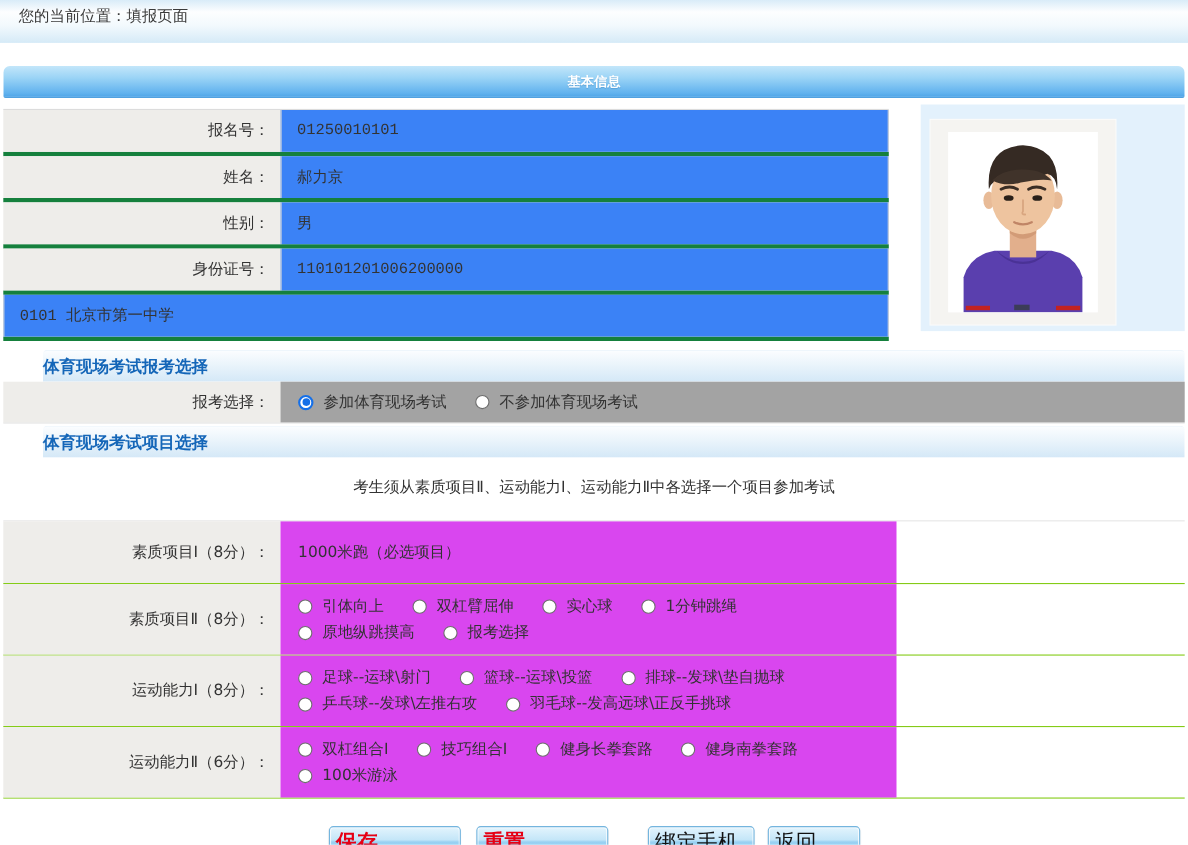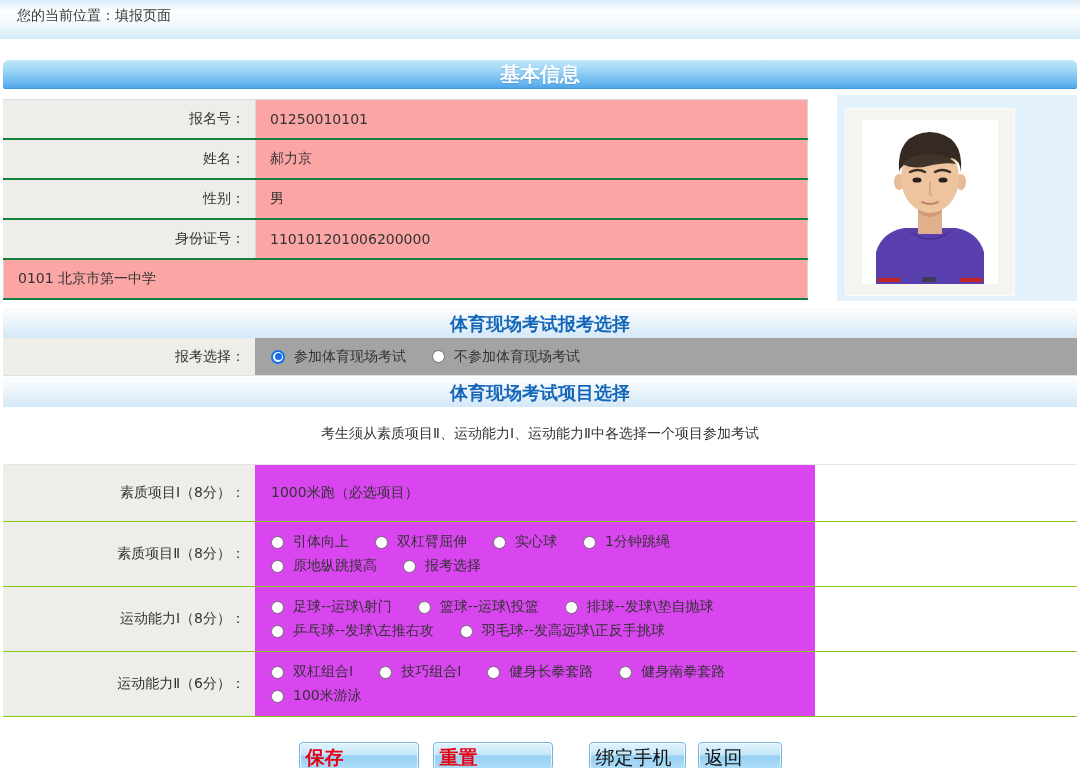--- a/index.html
+++ b/index.html
@@ -10,41 +10,41 @@
 
   
   .breadcrumb{height:39px;line-height:31px;padding-left:17px;
     background:linear-gradient(to bottom,#d9ecf8 0%,#fdfeff 28%,#f2f9fd 60%,#d5eaf7 100%);
     color:#3a3a3a;font-size:14px;}
 
   .content{padding:0 3px;}
 
   
   .hdr-blue{margin-top:21px;height:28px;line-height:28px;text-align:center;
-    color:#fff;font-weight:bold;font-size:20px;
+    color:#fff;font-weight:bold;font-size:12px;
     border-radius:6px 6px 2px 2px;
     background:linear-gradient(to bottom,#c3e6fa 0%,#9bd4f6 38%,#61b2ee 88%,#4ea5e8 100%);
     border-bottom:1px solid #3d97dd;text-shadow:0 1px 1px rgba(40,110,170,.35);}
 
   
-  .hdr-light{height:28px;line-height:28px;text-align:center;
-    color:#1466b8;font-weight:bold;font-size:18px;
+  .hdr-light{height:28px;line-height:28px;text-align:left;
+    color:#1466b8;font-weight:bold;font-size:15px;
     border-radius:4px 4px 0 0;
     background:linear-gradient(to bottom,#fbfdff 0%,#eaf4fb 45%,#d4e8f7 100%);
-    border-top:1px solid #eef6fc;}
+    border-top:1px solid #eef6fc;margin-left:36px;}
   .hdr-exam{margin-top:8px;}
   .hdr-item{margin-top:2px;}
 
   
   .basic-area{margin-top:10px;display:flex;align-items:flex-start;}
   .info-table{width:805px;border-top:1px solid #dcdcdc;}
-  .info-row{display:flex;height:38px;border-bottom:2px solid #15803d;}
+  .info-row{display:flex;height:38px;border-bottom:4px solid #15803d;font-family:Liberation Mono, monospace;}
   .cell-label{width:252px;background:#eeedea;display:flex;align-items:center;
     justify-content:flex-end;padding-right:10px;box-sizing:border-box;color:#333;}
-  .info-row .cell-value{flex:1;background:#fca5a5;display:flex;align-items:center;
+  .info-row .cell-value{flex:1;background:#3b82f6;display:flex;align-items:center;
     padding-left:14px;border-left:1px solid #d8d8d8;border-right:1px solid #d8d8d8;}
 
   
   .photo-cell{margin-left:29px;width:240px;height:206px;background:#e3f1fc;
     margin-top:-4px;box-sizing:border-box;padding:14px 0 0 9px;}
   .photo-frame{width:168px;height:186px;background:#f5f4f1;
     display:flex;align-items:center;justify-content:center;
     box-shadow:0 0 0 1px #fbfbfa;}
   .photo{width:136px;height:164px;background:#fff;overflow:hidden;}
 

